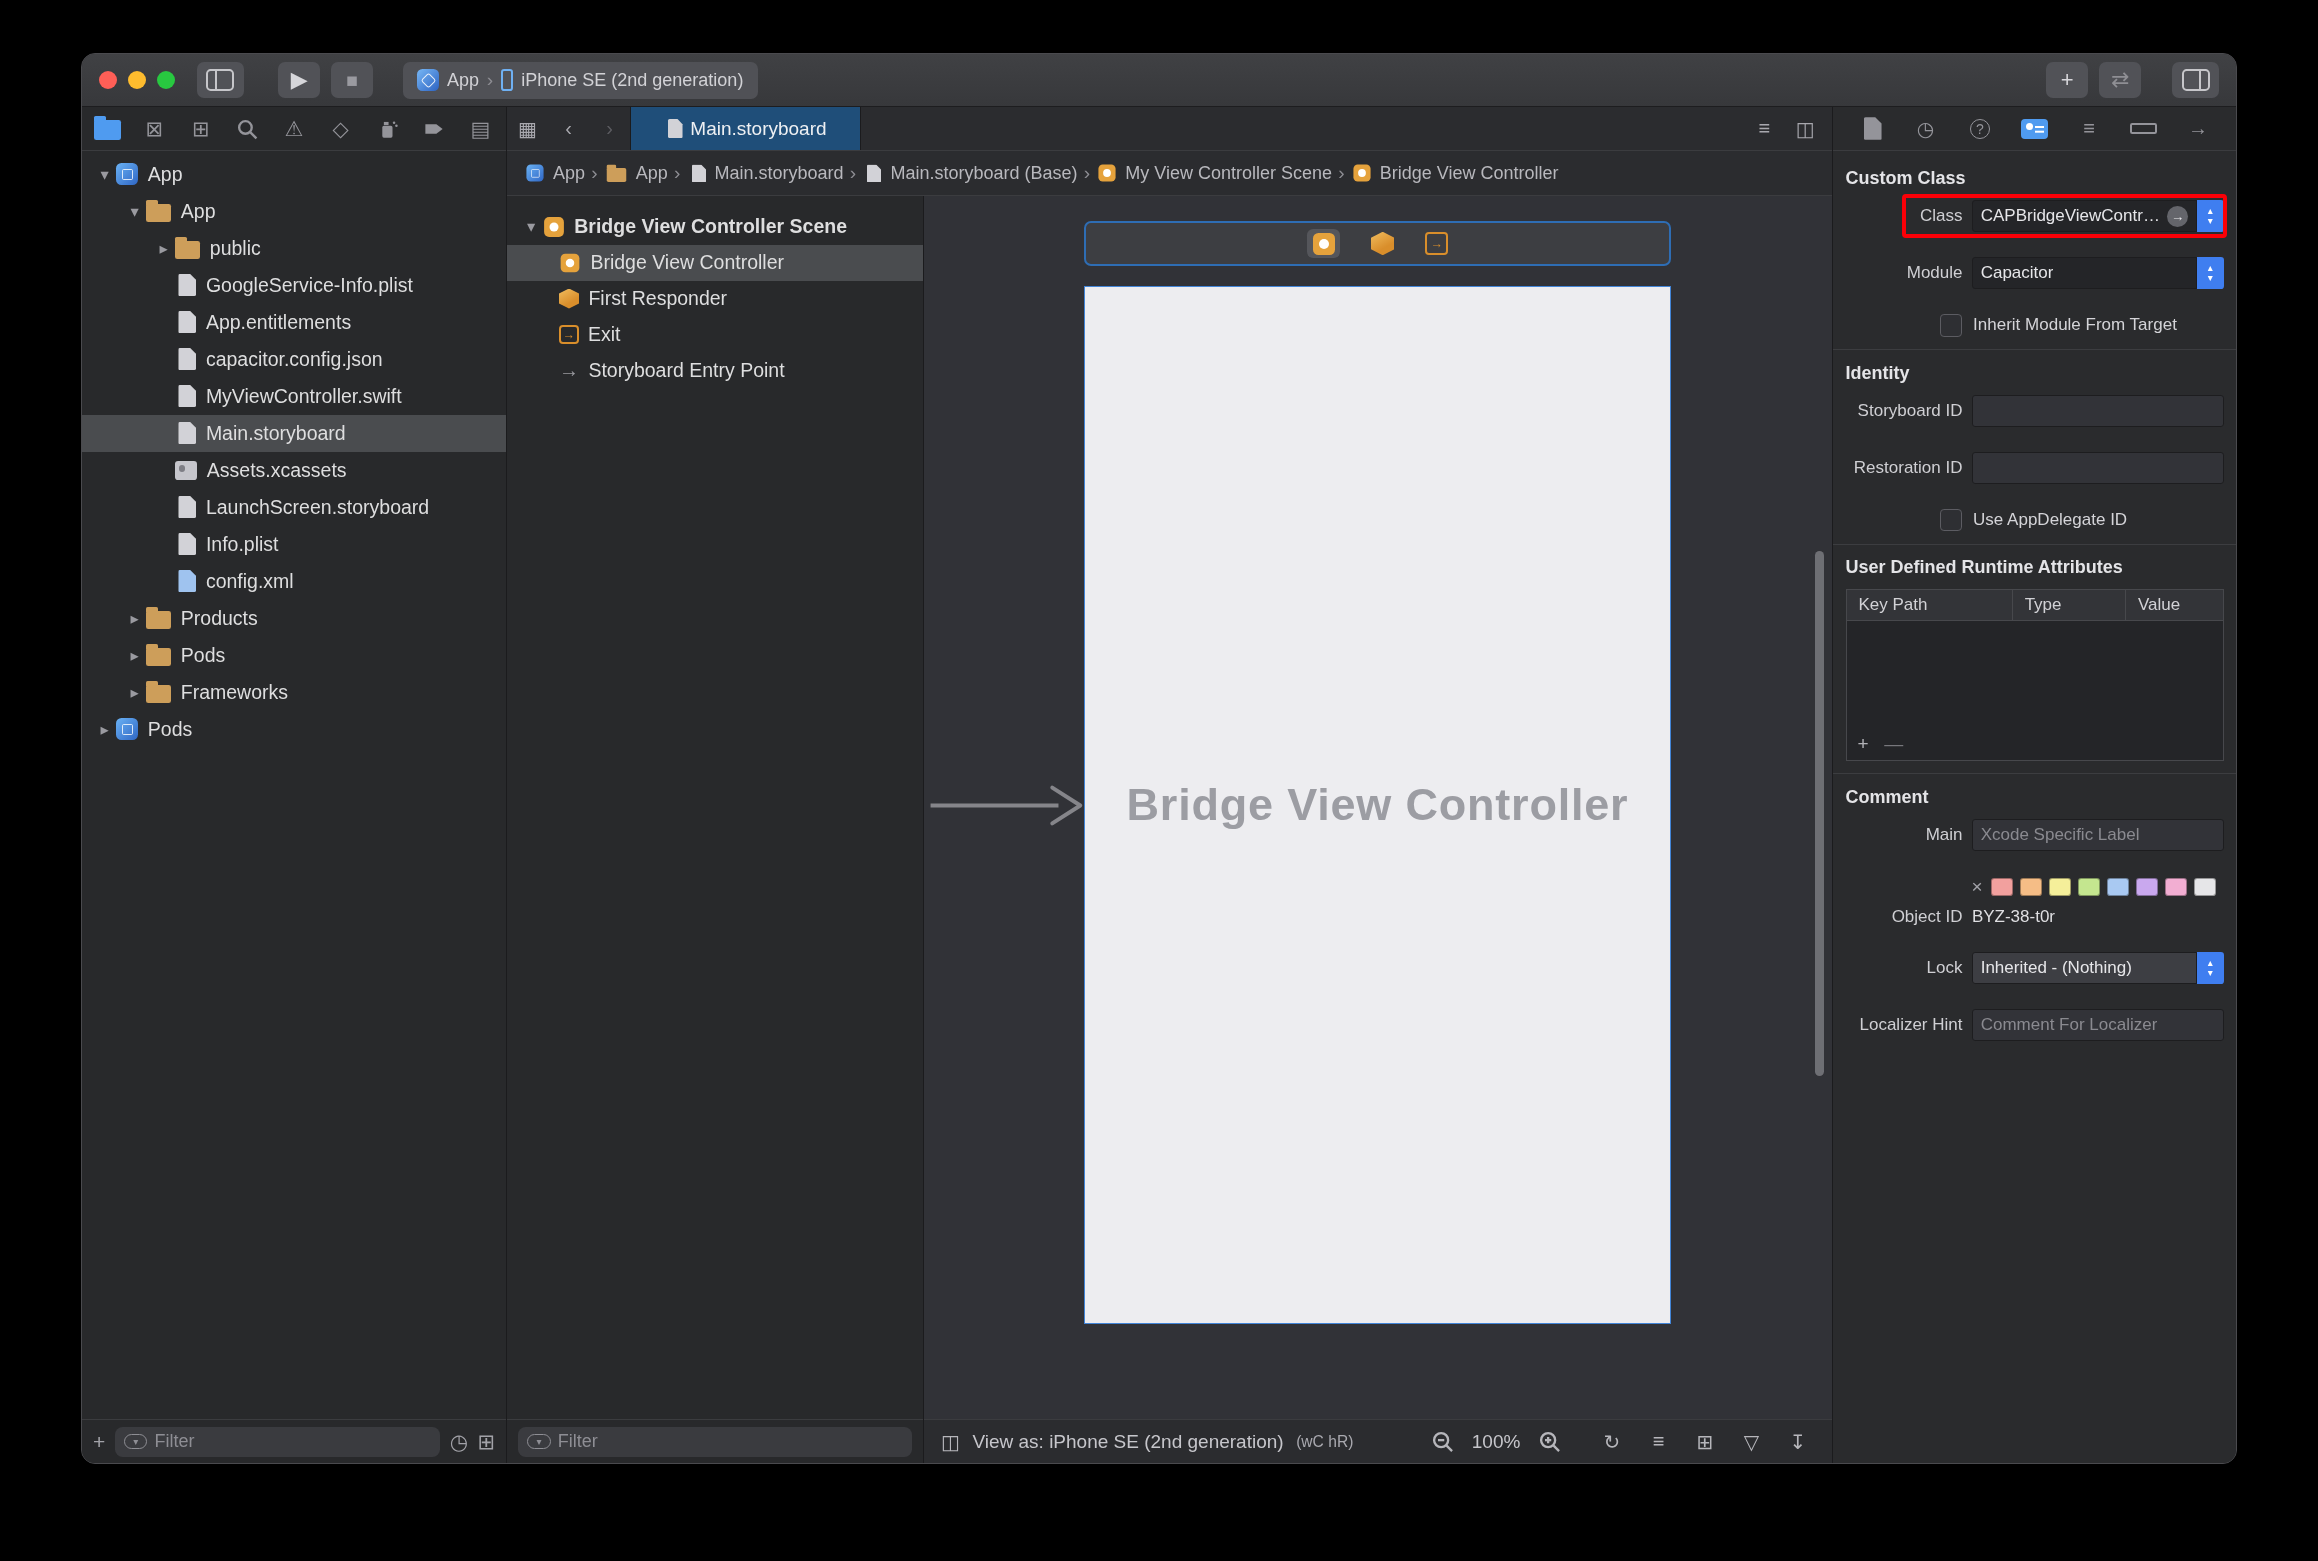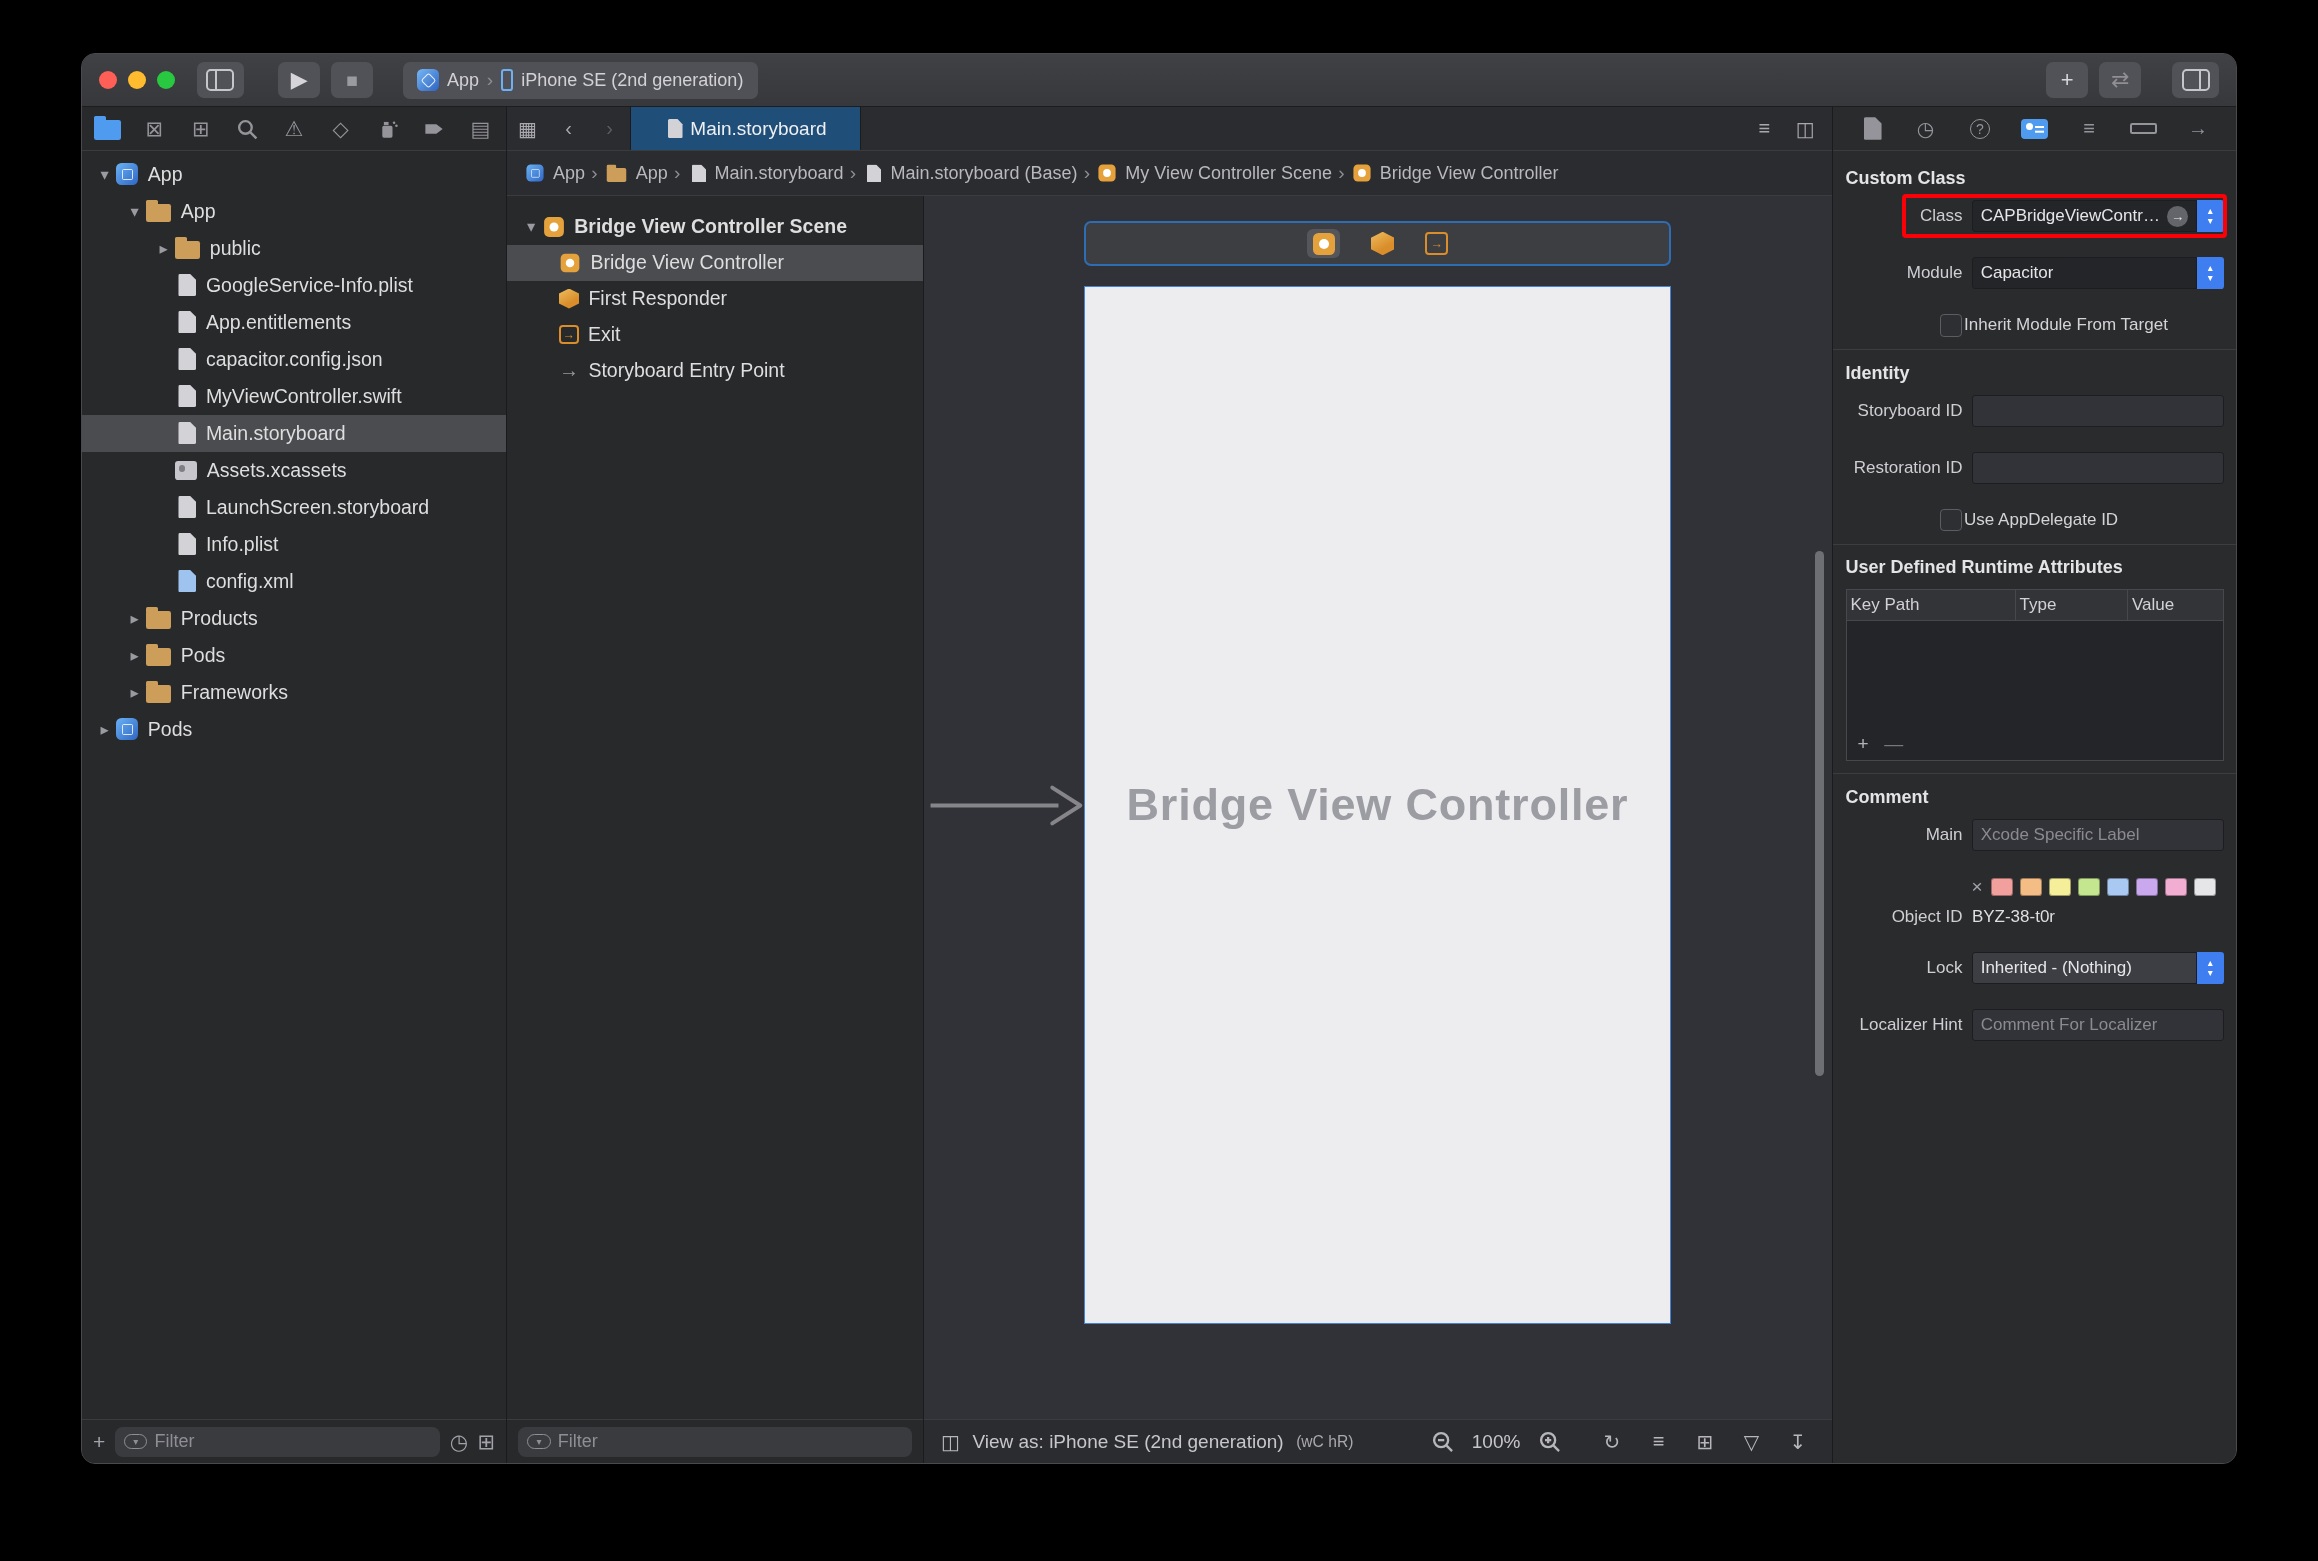--- a/index.html
+++ b/index.html
@@ -101,25 +101,25 @@
 .sep{height:0.8px;background:#3c3d40;margin:12.5px -12.5px}
 .irow{display:flex;align-items:center;margin-bottom:25px;position:relative}
 .ilabel{width:117px;flex:0 0 auto;text-align:right;margin-right:9.4px;color:#cfcfd3;font-size:17px}
 .ifield{flex:1;height:32px;background:#323338;border:0.8px solid #1d1d1f;border-radius:3.1px;display:flex;align-items:center;padding:0 7.8px;color:#e6e6e9;font-size:17px;min-width:0}
 .ifield.darker{background:#242528}
 .ifield .trunc{overflow:hidden;text-overflow:ellipsis;white-space:nowrap}
 .jump{width:21px;height:21px;border-radius:50%;background:#64656b;color:#e8e8ec;display:flex;align-items:center;justify-content:center;font-size:13.3px;margin-left:auto;flex:0 0 auto}
 .combo{flex:1;display:flex;min-width:0}
 .combo .ifield{border-radius:3.1px 0 0 3.1px}
 .stepper{width:26.5px;height:32px;background:#3f7ef0;border-radius:0 3.1px 3.1px 0;display:flex;flex-direction:column;align-items:center;justify-content:center;color:#fff;font-size:10px;line-height:10px;flex:0 0 auto}
-.chkrow{display:flex;align-items:center;gap:2px;margin:3.1px 0 9.4px 94px;color:#d4d4d8;font-size:17px}
+.chkrow{display:flex;align-items:center;gap:11px;margin:3.1px 0 9.4px 94px;color:#d4d4d8;font-size:17px}
 .chk{width:22.6px;height:22.6px;background:#2e2f33;border:0.8px solid #5c5c62;border-radius:3.9px;flex:0 0 auto}
 .udra{border:0.8px solid #47484c;background:#242528;margin-bottom:3.1px}
 .udra-head{display:flex;height:31px;background:#333438;border-bottom:0.8px solid #47484c;align-items:center;font-size:17px;color:#d2d2d6}
-.udra-head>div{padding-left:4px;height:100%;display:flex;align-items:center}
+.udra-head>div{padding-left:12px;height:100%;display:flex;align-items:center}
 .c-key{flex:1.45;border-right:0.8px solid #47484c}.c-type{flex:.95;border-right:0.8px solid #47484c}.c-val{flex:.8}
 .udra-body{height:108px}
 .udra-foot{height:31px;display:flex;align-items:center;gap:15.6px;padding:0 11px;color:#b2b2b7;font-size:19px}
 .swatches{display:flex;align-items:center;gap:7px;margin:1.6px 0 9.4px 126px}
 .sw{width:22px;height:18px;border-radius:3.1px;border:0.8px solid rgba(0,0,0,.35)}
 .sw-x{color:#a2a2a8;font-size:19px;margin-right:1.6px}
 .plainval{color:#dfdfe2;font-size:17px}
 .ph{color:#8a8a90}
 .redbox{position:absolute;left:56px;top:-6.2px;right:-3.1px;bottom:-6.2px;border:4.7px solid #fb0007;border-radius:3.9px;pointer-events:none;z-index:5}
 svg{display:block}

